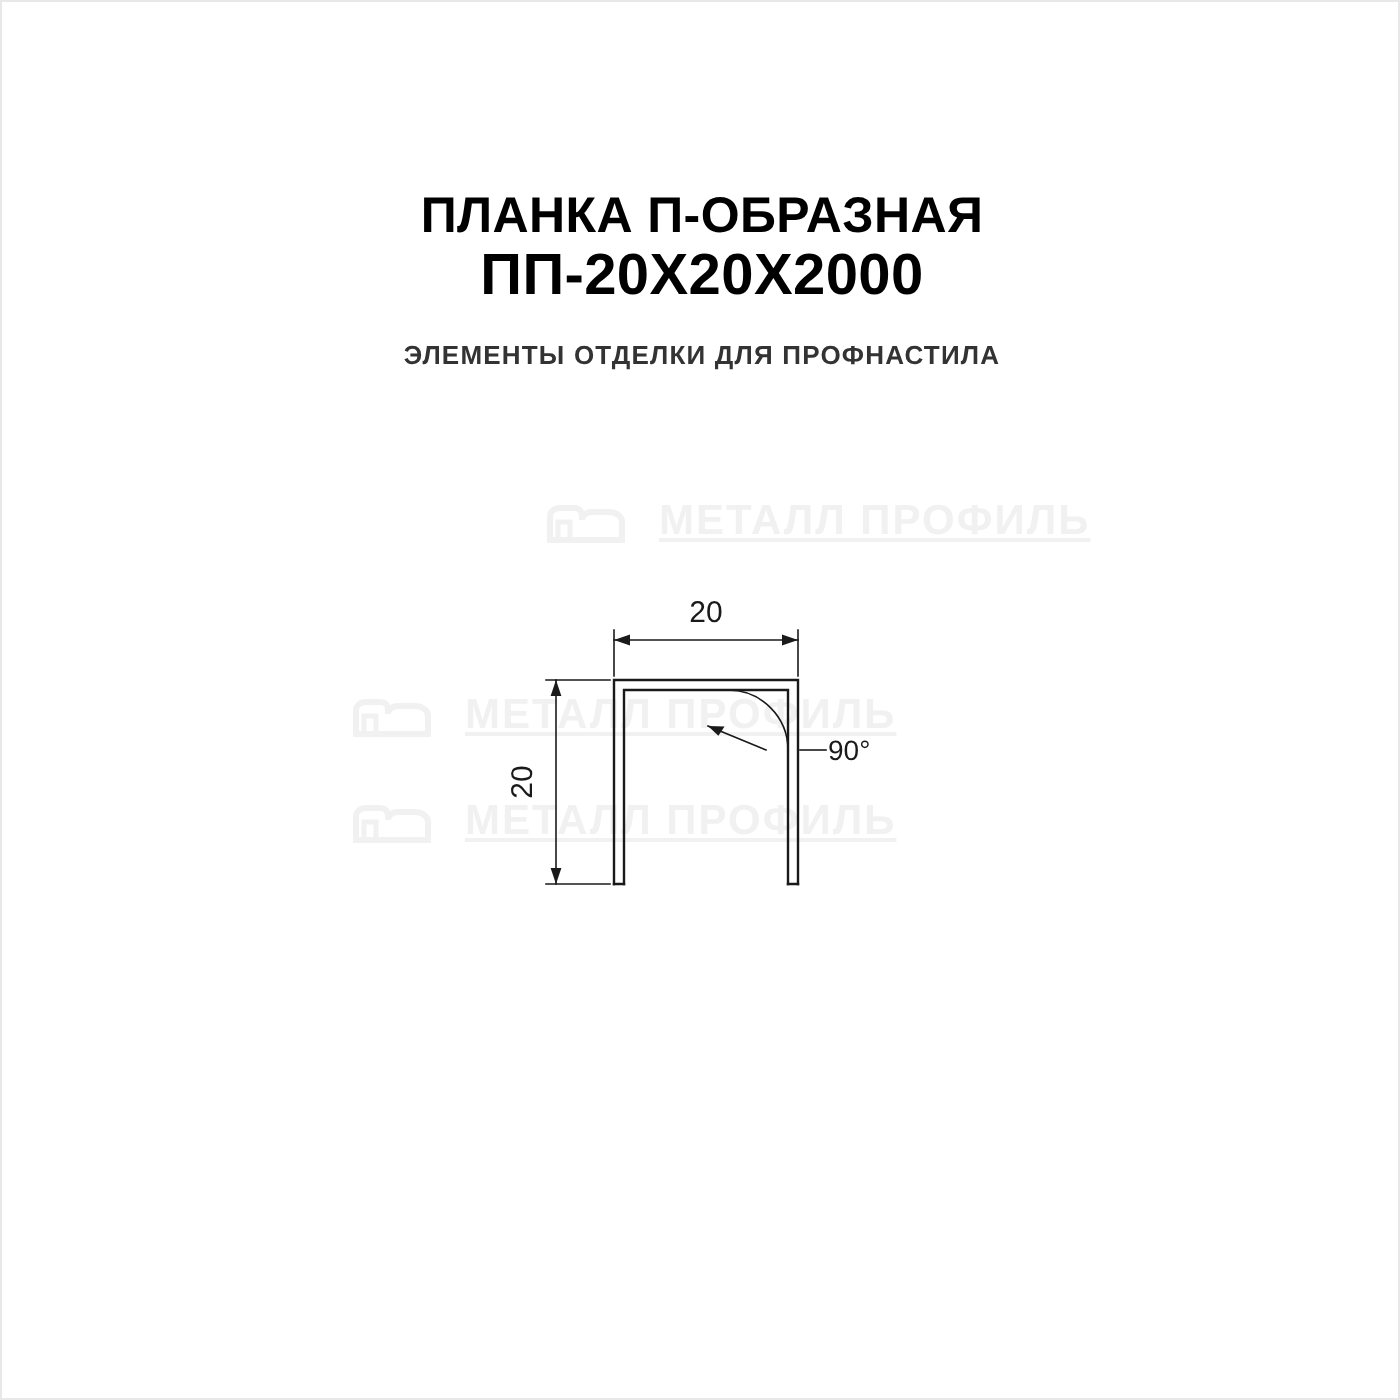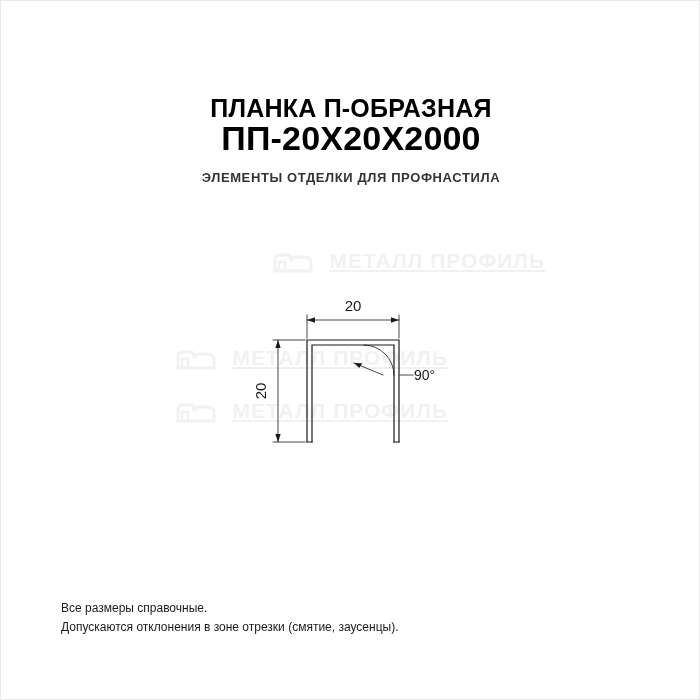--- a/index.html
+++ b/index.html
@@ -29,21 +29,21 @@
     text-align: center;
   }
   .title-line1 {
     font-size: 25px;
     font-weight: bold;
     letter-spacing: 0.2px;
     line-height: 30px;
     white-space: nowrap;
   }
   .title-line2 {
-    font-size: 34px;
+    font-size: 29px;
     font-weight: bold;
     letter-spacing: 0.2px;
     line-height: 30px;
     white-space: nowrap;
   }
   .subtitle {
     margin-top: 17px;
     font-size: 13px;
     font-weight: bold;
     letter-spacing: 0.6px;
@@ -159,18 +159,14 @@
       </g>
 
       <text x="232" y="112" text-anchor="middle" font-family="Liberation Sans, sans-serif" font-size="15" fill="#1a1a1a">20</text>
 
       <text x="145" y="192" text-anchor="middle" font-family="Liberation Sans, sans-serif" font-size="15" fill="#1a1a1a" transform="rotate(-90 145 192)">20</text>
 
       <text x="293" y="181" text-anchor="start" font-family="Liberation Sans, sans-serif" font-size="14" fill="#1a1a1a">90°</text>
     </svg>
   </div>
 
-  <div class="footer">
-    <div>Все размеры справочные.</div>
-    <div>Допускаются отклонения в зоне отрезки (смятие, заусенцы).</div>
-  </div>
 
 </div>
 
 </body></html>

